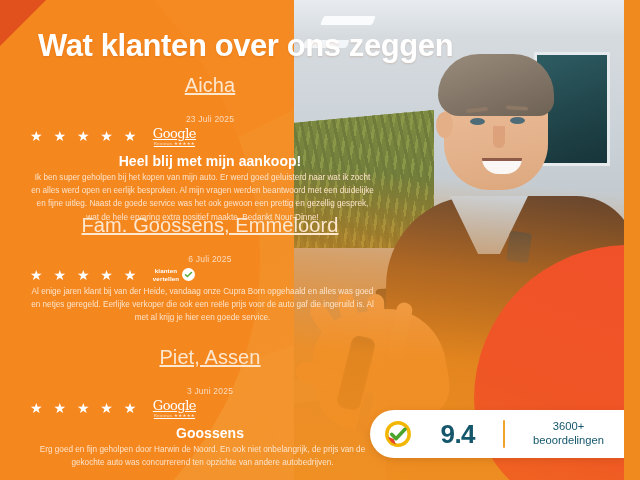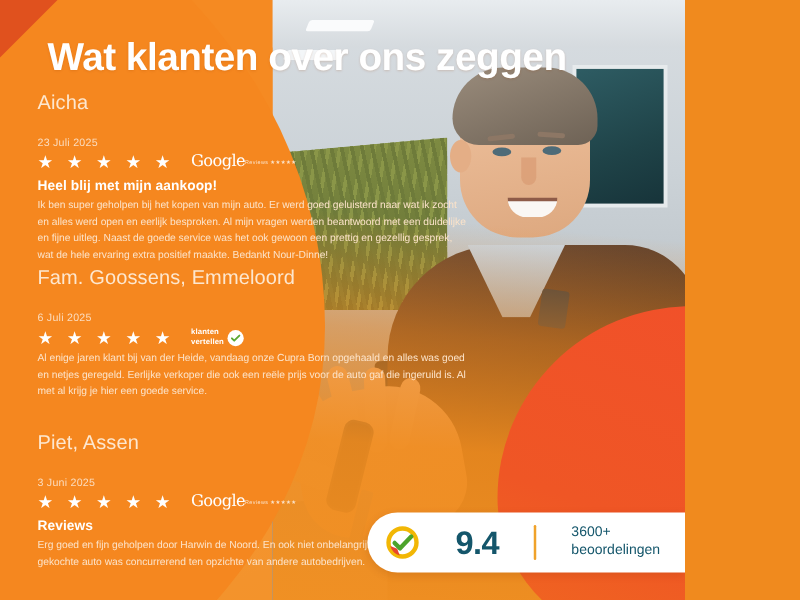--- a/index.html
+++ b/index.html
@@ -2,24 +2,25 @@
 <html><head>
 <meta charset="utf-8">
 <style>
   html,body{margin:0;padding:0;}
   body{
     width:640px;height:480px;overflow:hidden;
     font-family:"Liberation Sans","DejaVu Sans",sans-serif;
     background:#F08A1E;
   }
   #stage{
-    position:relative;width:548px;height:480px;overflow:hidden;
+    position:relative;width:624px;height:480px;overflow:hidden;
     background:
       radial-gradient(circle at 74% -8%, #F58220 0%, #F58220 36%, rgba(245,130,32,0) 37%),
       linear-gradient(160deg,#E8841D 0%,#F18B1F 40%,#F5912A 70%,#EE8A20 100%);
+    text-align: center;
   }
 
   
   .corner-tri{
     position:absolute;left:0;top:0;width:0;height:0;
     border-left:46px solid #E0511E;border-bottom:46px solid transparent;
   }
   .blob-a{
     position:absolute;left:-150px;top:-120px;width:330px;height:330px;
     border-radius:50%;background:#E95420;opacity:.92;
@@ -128,29 +129,29 @@
     position:absolute;left:38px;top:28px;
     font-size:31px;font-weight:bold;color:#FFFFFF;letter-spacing:-.4px;
     text-shadow:0 1px 2px rgba(150,60,0,.18);
   }
 
   .review{position:absolute;left:30px;width:360px;color:#fff;}
   .r1{top:74px;}
   .r2{top:214px;}
   .r3{top:346px;}
 
-  .rv-name{font-size:16px;color:#FDE7CF;letter-spacing:.1px;line-height:1.15;}
+  .rv-name{font-size:20px;color:#FDE7CF;letter-spacing:.1px;line-height:1.15;text-decoration:underline;}
   .rv-date{font-size:8.5px;color:#FBDCBE;margin-top:17px;letter-spacing:.2px;}
   .rv-meta{display:flex;align-items:center;gap:13px;margin-top:3px;}
   .stars{font-size:14px;letter-spacing:3.5px;color:#FFFFFF;line-height:1;}
-  .rv-head{font-size:11px;font-weight:bold;color:#FFFFFF;margin-top:7px;letter-spacing:.05px;}
+  .rv-head{font-size:14px;font-weight:bold;color:#FFFFFF;margin-top:7px;letter-spacing:.05px;}
   .rv-body{font-size:8.2px;color:#FCE3C9;line-height:1.62;margin-top:2px;max-width:345px;}
 
   
-  .google-badge{display:flex;flex-direction:row;align-items:center;line-height:1;}
+  .google-badge{display:flex;flex-direction:column;align-items:center;line-height:1;text-decoration:underline;}
   .google-word{font-size:13px;color:#fff;letter-spacing:-.5px;font-family:"DejaVu Serif",serif;}
   .google-sub{font-size:4.3px;color:#FBE2C8;letter-spacing:.35px;margin-top:1.5px;}
   
   .kv-badge{display:flex;align-items:center;gap:3px;}
   .kv-text{font-size:6.2px;font-weight:bold;color:#FFFFFF;line-height:1.25;letter-spacing:.1px;}
   .kv-check{width:13px;height:13px;border-radius:50%;background:#fff;
       display:flex;align-items:center;justify-content:center;}
   .kv-check svg{width:9px;height:9px;}
 
   
@@ -255,21 +256,21 @@
   <div class="review r3">
     <div class="rv-name">Piet, Assen</div>
     <div class="rv-date">3 Juni 2025</div>
     <div class="rv-meta">
       <div class="stars">★ ★ ★ ★ ★</div>
       <div class="google-badge">
         <div class="google-word">Google</div>
         <div class="google-sub">Reviews ★★★★★</div>
       </div>
     </div>
-    <div class="rv-head">Reviews</div>
+    <div class="rv-head">Goossens</div>
     <div class="rv-body">Erg goed en fijn geholpen door Harwin de Noord. En ook niet onbelangrijk, de prijs van de gekochte auto was concurrerend ten opzichte van andere autobedrijven.</div>
   </div>
 
   <div class="score-pill">
     <div class="kv-logo">
       <svg viewBox="0 0 40 40" width="28" height="28" aria-hidden="true">
         <circle cx="20" cy="20" r="16" fill="none" stroke="#F2B705" stroke-width="5"></circle>
         <path d="M6 24 A16 16 0 0 0 17 35 L14 27 Z" fill="#E8452C"></path>
         <path d="M11 20.5l6.2 6.2L30 13.2" fill="none" stroke="#4CA32B" stroke-width="5" stroke-linecap="round" stroke-linejoin="round"></path>
       </svg>

